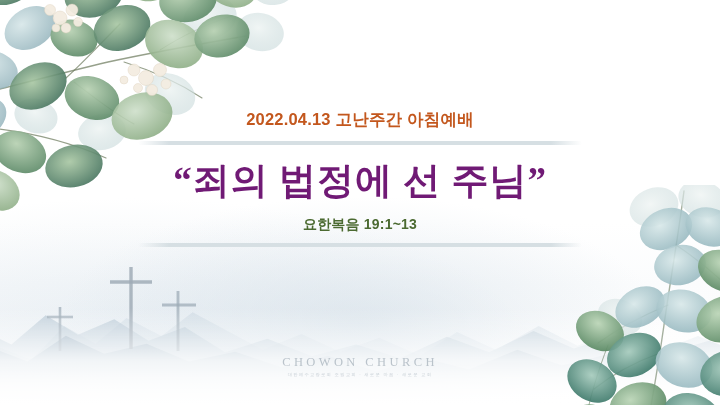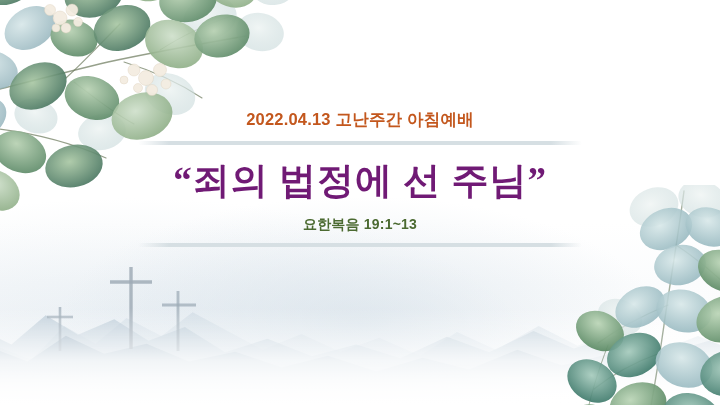--- a/index.html
+++ b/index.html
@@ -375,14 +375,18 @@
 
     <div class="rule upper"></div>
 
     <h1 class="title">“죄의 법정에 선 주님”</h1>
 
     <p class="verse">요한복음 19:1~13</p>
 
     <div class="rule lower"></div>
   </div>
 
+  <div class="logo">
+    <p class="logo-name">CHOWON CHURCH</p>
+    <p class="logo-sub">대한예수교장로회 조원교회 · 새로운 마음 · 새로운 교회</p>
+  </div>
 
 </div>
 
 </body></html>

